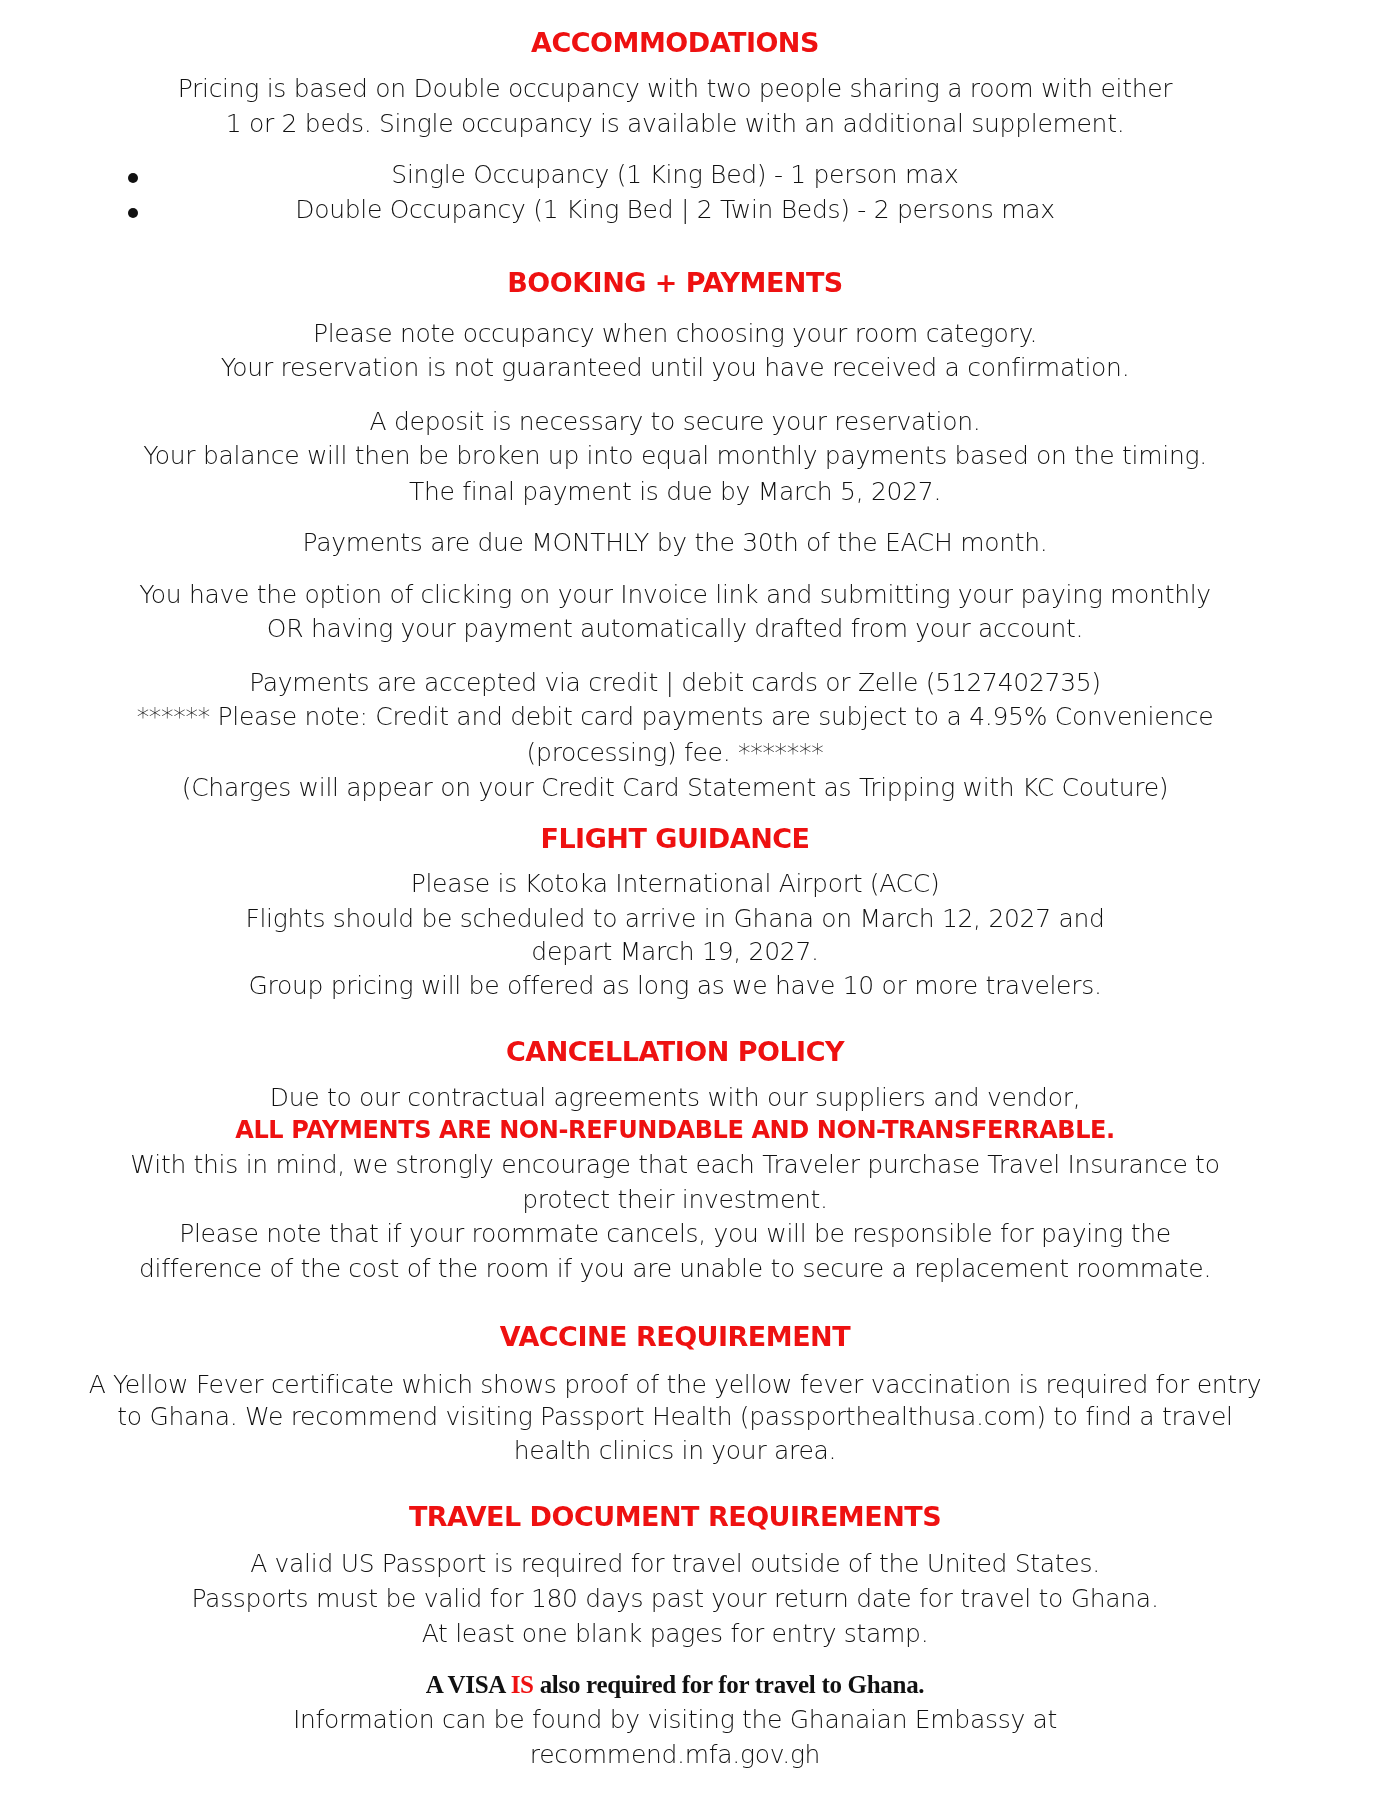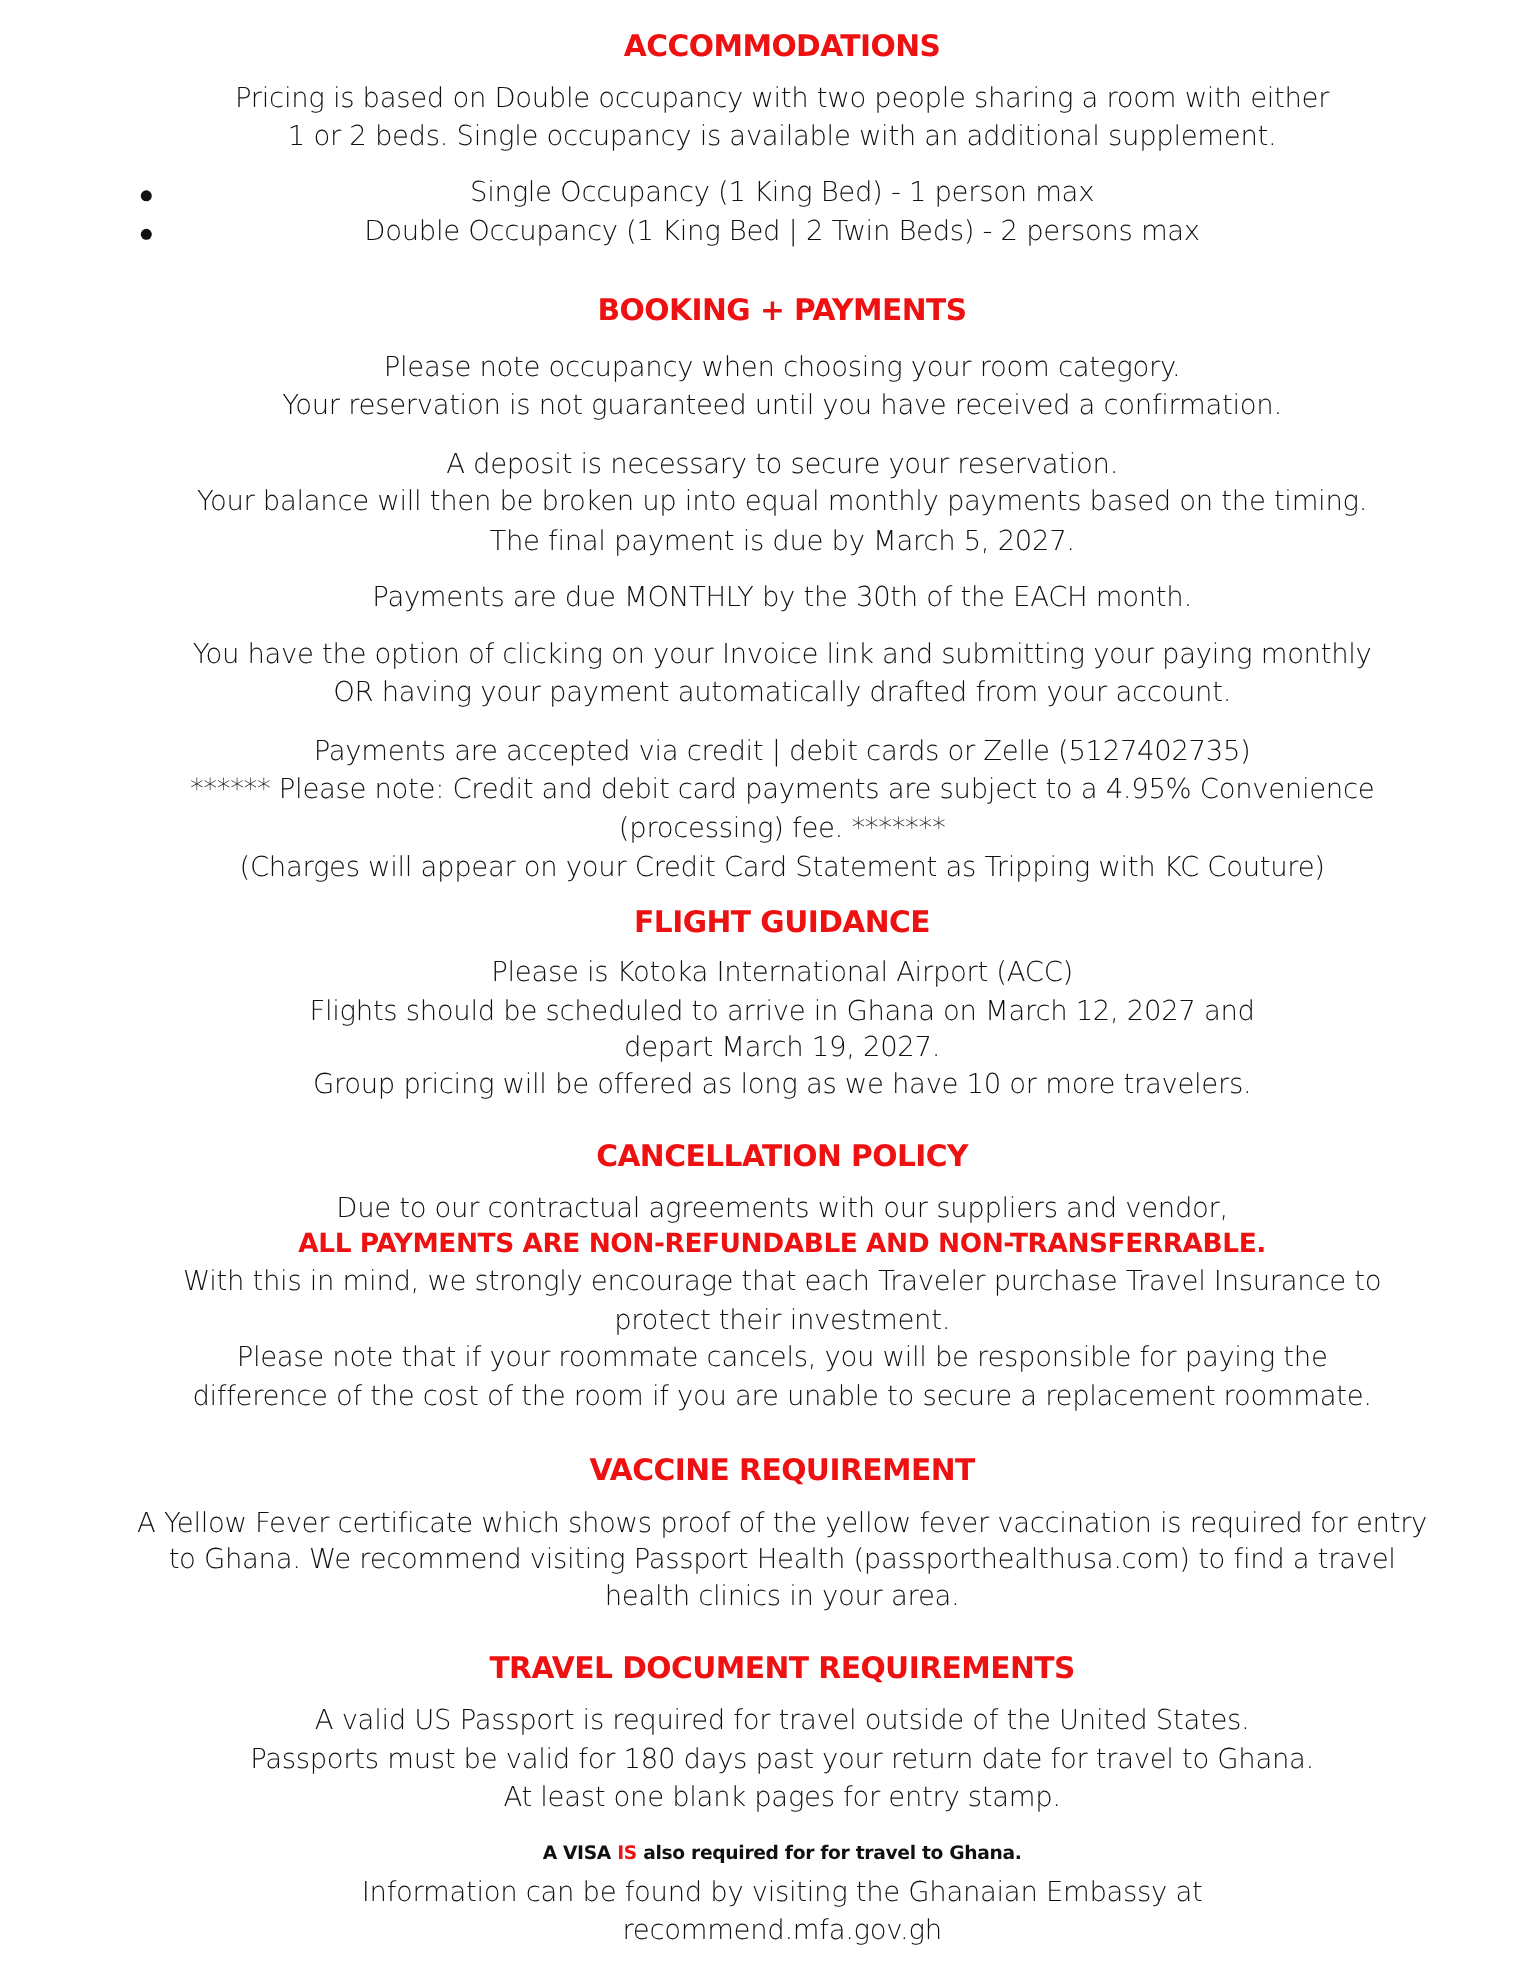--- a/index.html
+++ b/index.html
@@ -1,23 +1,23 @@
 <!DOCTYPE html>
 <html><head>
 <meta charset="utf-8">
 <style>
   html, body { margin:0; padding:0; background:#ffffff; }
   body { width:1391px; height:1800px; position:relative; overflow:hidden;
          font-family:"DejaVu Sans", sans-serif; color:#111111; }
   .line { position:absolute; left:0; width:1350px; text-align:center;
-          font-size:25px; line-height:34px; white-space:nowrap; font-weight:300; letter-spacing:-0.3px;padding-left:36px; }
+          font-size:25px; line-height:34px; white-space:nowrap; font-weight:300; letter-spacing:-0.3px; }
   .small { font-size:25px;text-align:center; }
   .head { color:#ee1111; font-weight:bold; font-size:27px; letter-spacing:-0.5px; }
   .red-bold { color:#ee1111; font-weight:bold; font-size:24px; letter-spacing:-0.4px; }
-  .bold { font-weight:bold; color:#111111; font-size:17px; }
+  .bold { font-weight:bold; color:#111111; font-size:25px;font-family:Liberation Serif, serif; }
   .bullet { position:absolute; left:128px; width:10px; height:10px; border-radius:50%; background:#111; }
   .red { color:#ee1111; }
 </style>
 </head>
 <body>
 
 <div class="line head" style="top:26px">ACCOMMODATIONS</div>
 <div class="line" style="top:72px">Pricing is based on Double occupancy with two people sharing a room with either</div>
 <div class="line" style="top:107px">1 or 2 beds. Single occupancy is available with an additional supplement.</div>
 <span class="bullet" style="top:173px"></span>

